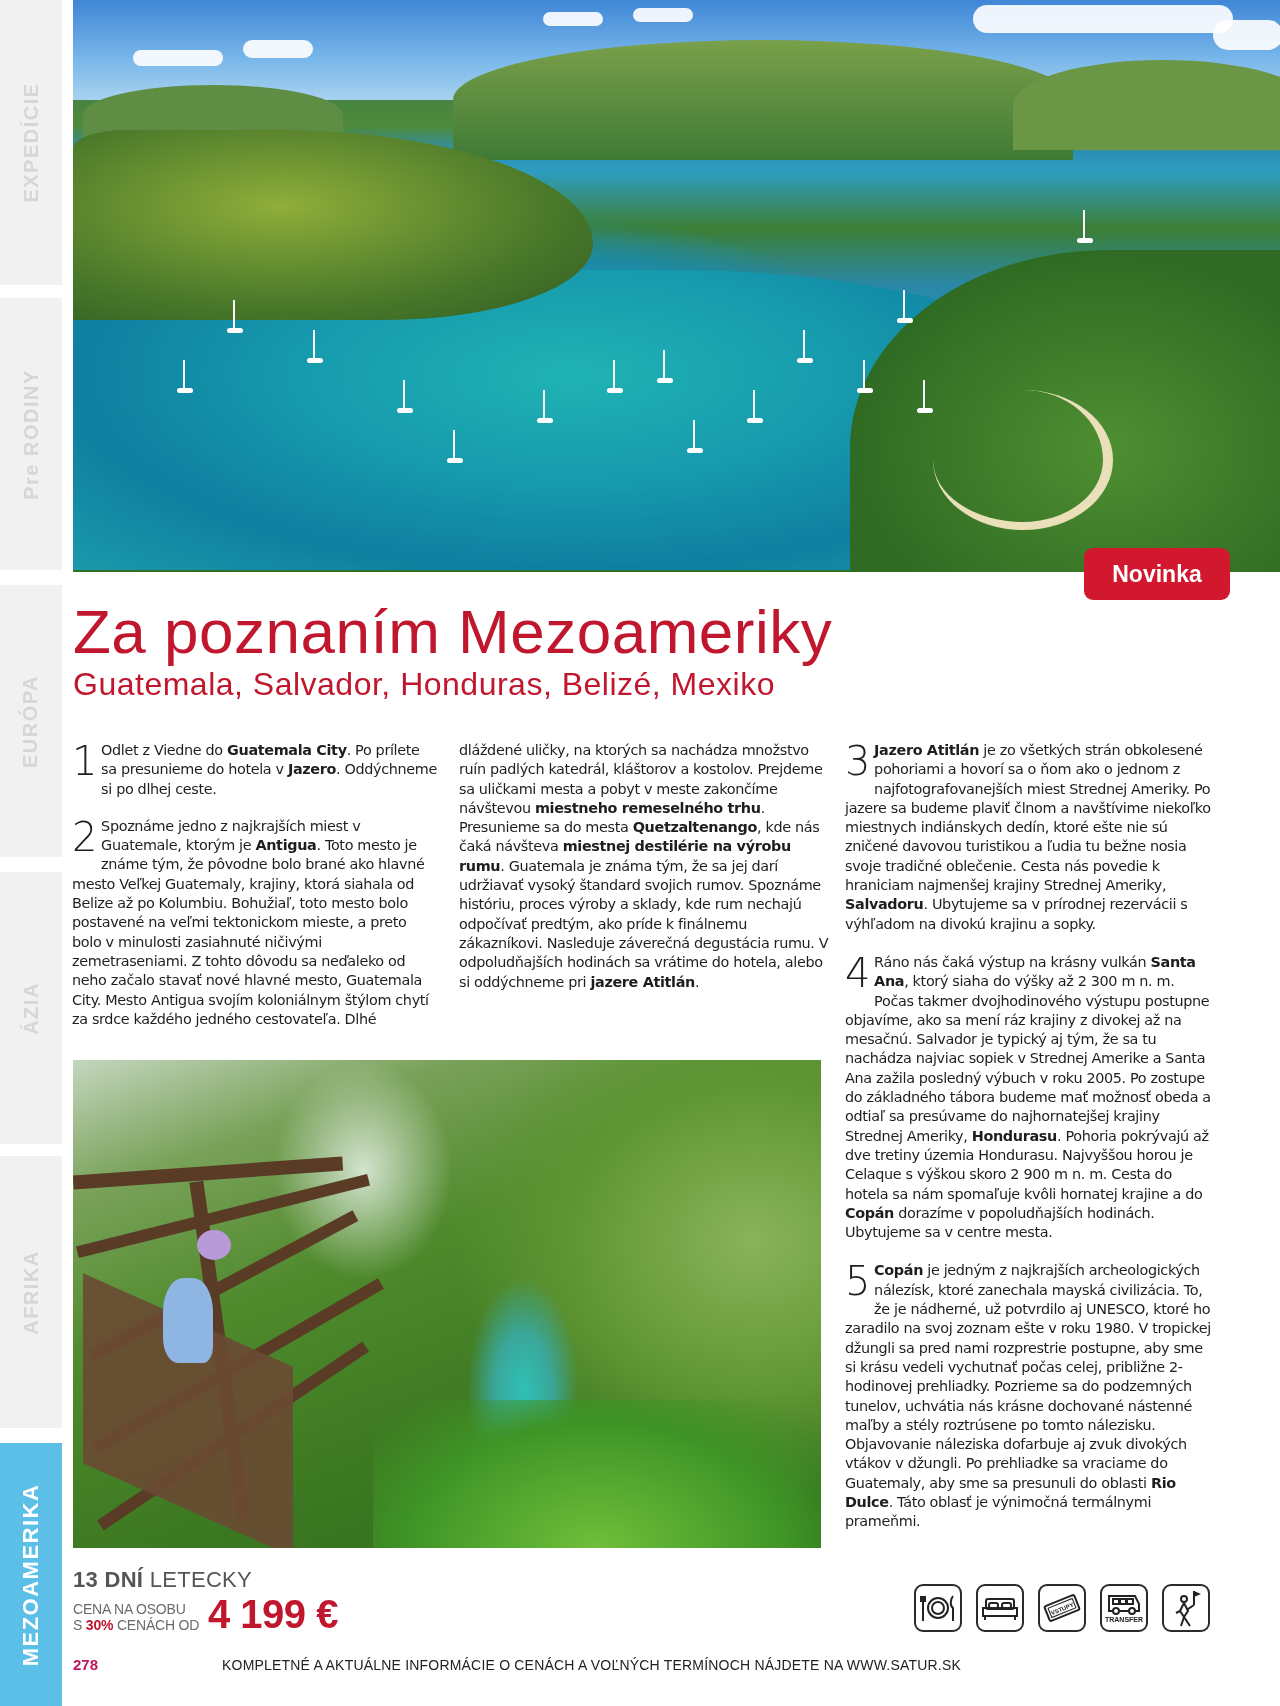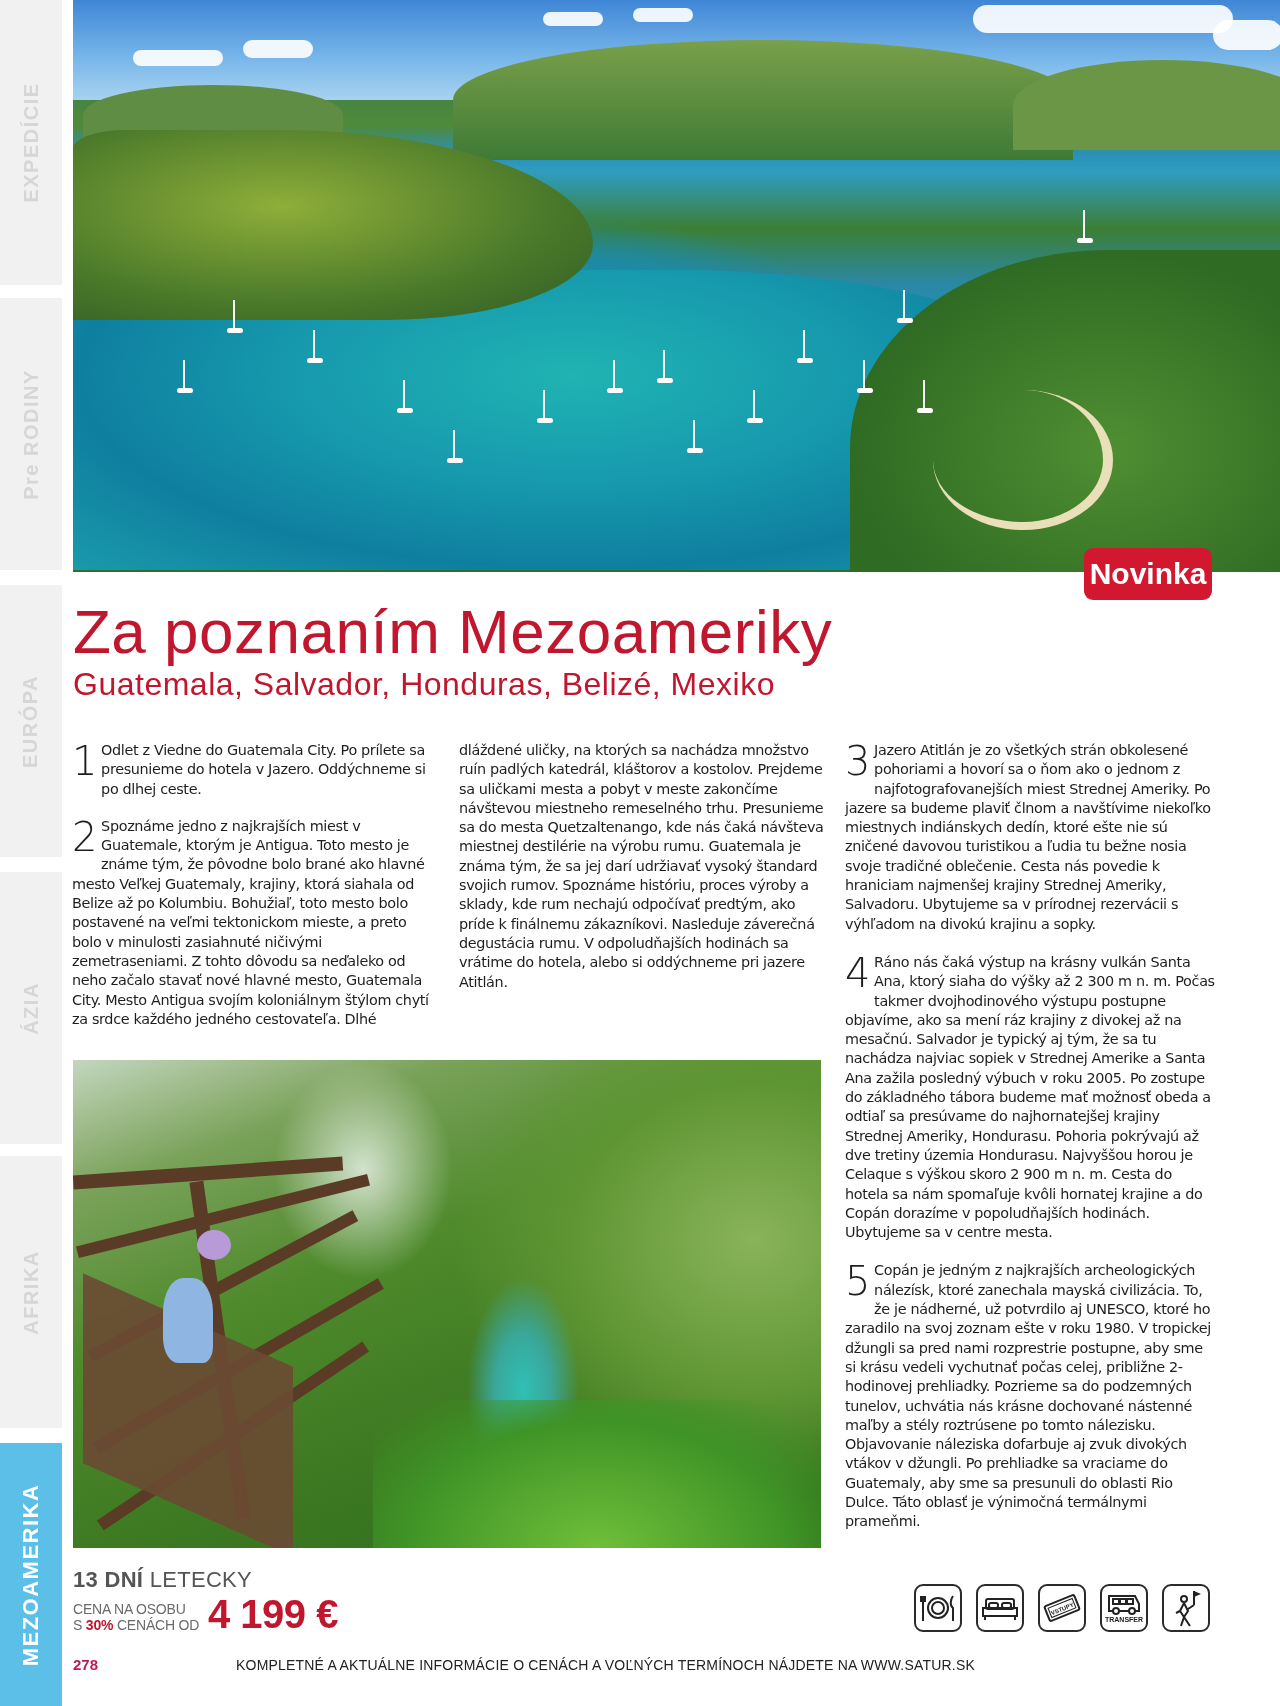--- a/index.html
+++ b/index.html
@@ -34,38 +34,38 @@
   .hero .cloud { position:absolute; background:#fff; border-radius:40px; opacity:.9; }
   .hero .mountain { position:absolute; border-radius: 50% 50% 0 0; }
   .hero .hill-left { position:absolute; left:0; top:130px; width:520px; height:190px; background: radial-gradient(ellipse at 40% 40%, #8fae3a, #4b7a2a 60%, #2f5d25); border-radius: 10% 60% 40% 0; }
   .hero .bay { position:absolute; left:0; top:270px; width:1000px; height:300px; background: radial-gradient(ellipse at 50% 35%, #20b3b3 0%, #1699ad 40%, #0f7fa0 70%, #1a9aab 100%); border-radius: 0 40% 0 0; }
   .hero .hill-right { position:absolute; right:0; top:250px; width:430px; height:330px; background: radial-gradient(ellipse at 60% 60%, #4f8f32, #2f6b23 70%); border-radius: 60% 0 0 0; }
   .hero .beach { position:absolute; left:860px; top:390px; width:180px; height:140px; border-radius:50%; border-right: 10px solid #e9dfb8; border-bottom: 8px solid #e9dfb8; }
   .hero .boat { position:absolute; width:2px; height:30px; background:#f7f7f7; }
   .hero .boat::after { content:""; position:absolute; left:-6px; bottom:-3px; width:16px; height:5px; background:#ffffff; border-radius:3px; }
 
   .badge {
-    position: absolute; left: 1084px; top: 548px; width: 128px; height: 52px;
+    position: absolute; left: 1084px; top: 548px; width: 146px; height: 52px;
     background: #d1182f; border-radius: 9px; color: #fff;
-    font-family: "Liberation Sans", sans-serif; font-weight: bold; font-size: 30px;
+    font-family: "Liberation Sans", sans-serif; font-weight: bold; font-size: 23px;
     display: flex; align-items: center; justify-content: center;
   }
 
   .title {
     position: absolute; left: 73px; width: 1207px; color: #c0172e;
     font-family: "Liberation Sans", sans-serif; font-weight: normal; letter-spacing: 0.5px;
   }
   .title-main { top: 596px; font-size: 62px; }
   .title-sub { top: 666px; font-size: 32px; }
 
   .col {
     position: absolute; font-family: "DejaVu Sans", sans-serif; font-size: 14.4px;
     line-height: 19.3px; color: #1e1e1e; letter-spacing: -0.35px;
   }
-  .col b { font-weight: normal; }
+  .col b { font-weight: bold; }
   .para { margin-bottom: 18px; }
   .num {
     float: left; font-family: "DejaVu Sans", sans-serif; font-weight: 200; font-size: 40px;
     line-height: 38px; margin-right: 4px; margin-top: 1px; color: #1e1e1e;
   }
   .col1 { left: 72px; top: 741px; width: 365px; }
   .col2 { left: 459px; top: 741px; width: 372px; }
   .col3 { left: 845px; top: 741px; width: 370px; }
 
   .photo2 {
@@ -89,21 +89,21 @@
 
   .services { position: absolute; left: 914px; top: 1584px; display: flex; gap: 14px; }
   .svc {
     width: 48px; height: 48px; border: 2px solid #2b2b2b; border-radius: 9px;
     display: flex; flex-direction: column; align-items: center; justify-content: center; background:#fff;
   }
   .svc svg { display:block; }
   .svc .svc-lbl { font-family: "Liberation Sans", sans-serif; font-weight: bold; font-size: 7px; line-height: 8px; color:#222; }
 
   .page-num { position: absolute; left: 73px; top: 1656px; font-family: "Liberation Sans", sans-serif; font-size: 15px; color: #be185d; font-weight: bold; }
-  .footer { position: absolute; left: 236px; top: 1657px; font-family: "Liberation Sans", sans-serif; font-size: 14px; color: #222; letter-spacing: 0.2px; }
+  .footer { position: absolute; left: 222px; top: 1657px; font-family: "Liberation Sans", sans-serif; font-size: 14px; color: #222; letter-spacing: 0.2px; }
 </style>
 </head>
 <body>
 
 <div class="side-tabs">
   <div class="flag">
     <i style="background:#7fb1e8"></i>
       <i style="background:#a37ad0"></i>
       <i style="background:#e3c45a"></i>
       <i style="background:#222"></i>

